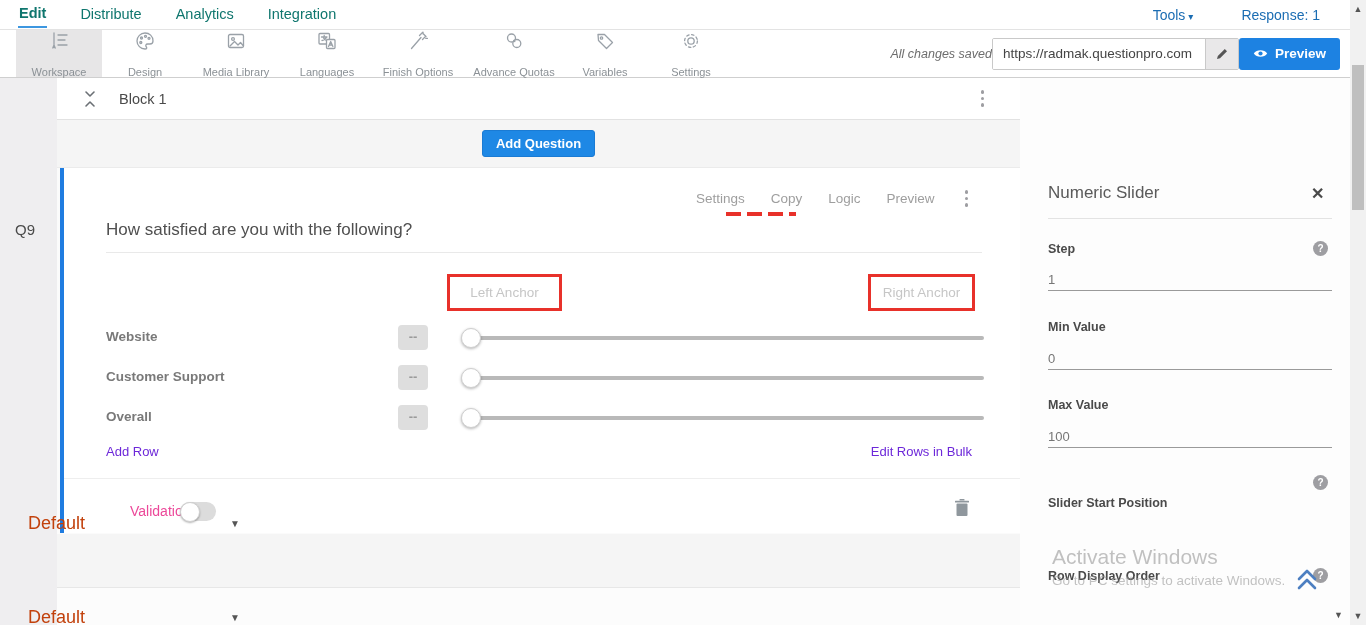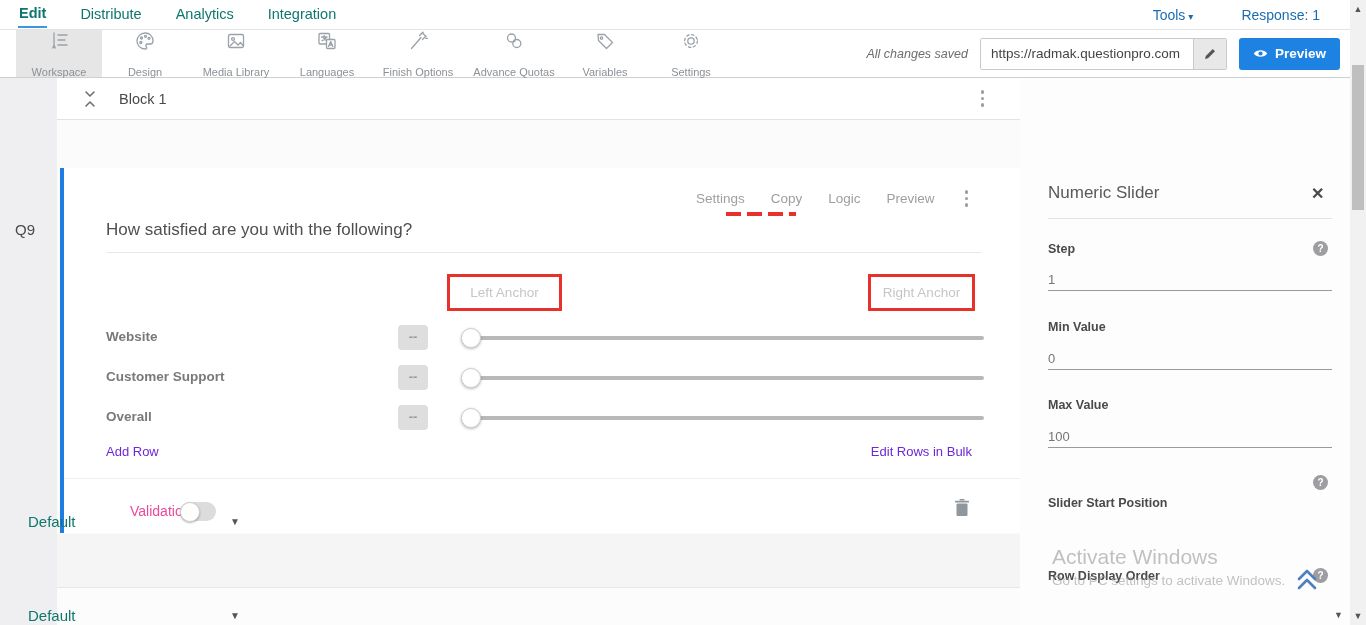--- a/index.html
+++ b/index.html
@@ -16,21 +16,21 @@
   .caret { font-size:10px; color:#1b6db3; margin-left:3px; }
 
   
   #toolbar { position:absolute; left:0; top:30px; width:1366px; height:48px; background:#fff; border-bottom:1px solid #cfcfcf; display:flex; align-items:stretch; padding-left:16px; z-index:19; }
   .tb-item { width:86px; display:flex; flex-direction:column; align-items:center; justify-content:center; gap:14px; cursor:pointer; }
   .tb-item.wide { width:96px; }
   .tb-item.active { background:#e7e6e7; }
   .tb-label { font-size:11px; color:#8b9196; white-space:nowrap; }
   .tb-icon { height:22px; display:flex; align-items:center; }
   .tb-icon svg { stroke:#9aa1a8; fill:none; stroke-width:1.3; stroke-linecap:round; stroke-linejoin:round; }
-  #toolbar-right { margin-left:auto; display:flex; align-items:center; gap:12px; padding-right:26px; }
+  #toolbar-right { margin-left:auto; display:flex; align-items:center; gap:0; padding-right:26px; }
   #saved-status { font-style:italic; color:#6d6d6d; font-size:12.5px; }
   #url-box { display:flex; height:32px; border:1px solid #c9c9c9; border-radius:2px; overflow:hidden; }
   #url-input { width:212px; border:none; outline:none; padding:0 10px; font-size:13.5px; color:#444; font-family:"Liberation Sans",sans-serif; background:#fff; }
   #url-edit { width:33px; background:#e9e8e9; border-left:1px solid #c9c9c9; display:flex; align-items:center; justify-content:center; cursor:pointer; }
   #preview-btn { height:32px; background:#1d82e2; color:#fff; border:none; border-radius:3px; font-size:13.5px; font-weight:bold; padding:0 14px; display:flex; align-items:center; gap:7px; cursor:pointer; font-family:"Liberation Sans",sans-serif; }
 
   
   #v-scrollbar { position:absolute; right:0; top:0; width:16px; height:625px; background:#f1f1f1; z-index:30; }
   #v-thumb { position:absolute; left:2px; top:65px; width:12px; height:145px; background:#bfbfbf; }
   .sb-arrow { position:absolute; left:0; width:16px; text-align:center; font-size:9px; color:#555; }
@@ -84,21 +84,21 @@
   #next-block { position:absolute; left:0; top:509px; width:963px; height:38px; background:#fcfcfc; border-top:1px solid #e7e7e7; }
 
   
   #side-panel { position:absolute; left:1020px; top:78px; width:330px; height:547px; background:#fdfdfd; }
   #sp-title { position:absolute; left:28px; top:105px; font-size:17px; color:#5a5a5a; }
   .sp-label { position:absolute; left:28px; font-size:12.5px; font-weight:bold; color:#4a4a4a; }
   .sp-value { position:absolute; left:28px; font-size:13px; color:#767676; }
   .sp-underline { position:absolute; left:28px; width:284px; border-bottom:1px solid #9a9a9a; }
   .help-icon { position:absolute; right:34px; width:15px; height:15px; border-radius:50%; background:#9e9ea2; color:#fff; font-size:10px; font-weight:bold; text-align:center; line-height:15px; cursor:pointer; }
   .sp-select { position:absolute; left:28px; width:212px; display:flex; justify-content:space-between; align-items:center; cursor:pointer; }
-  .sp-select .val { font-size:15px; color:#0f766e; }
+  .sp-select .val { font-size:18px; color:#c2410c; }
   .sp-select .dd { font-size:10px; color:#555; }
 
   #watermark { position:absolute; left:1052px; top:545px; z-index:6; pointer-events:none; }
   #wm1 { font-size:21px; color:#8f8f8f; opacity:.55; }
   #wm2 { font-size:13.5px; color:#9a9a9a; opacity:.6; margin-top:4px; white-space:nowrap; }
   #scroll-top-btn { position:absolute; left:1295px; top:566px; cursor:pointer; z-index:7; }
   #panel-scroll-arrow { position:absolute; left:1334px; top:610px; font-size:9px; color:#555; z-index:7; }
 </style>
 </head>
 <body>
@@ -229,20 +229,23 @@
         </svg>
     </span>
     <span id="block-title">Block 1</span>
     <span id="block-menu" class="dots-v">
         <i></i>
         <i></i>
         <i></i>
       </span>
   </div>
 
+  <div id="addq-strip">
+    <button class="btn-primary">Add Question</button>
+  </div>
 
   <div id="qcard">
     <div id="qmenu">
       <span class="qmenu-item">Settings</span>
       <span class="qmenu-item">Copy</span>
       <span class="qmenu-item">Logic</span>
       <span class="qmenu-item">Preview</span>
       <span class="dots-v">
           <i></i>
           <i></i>

